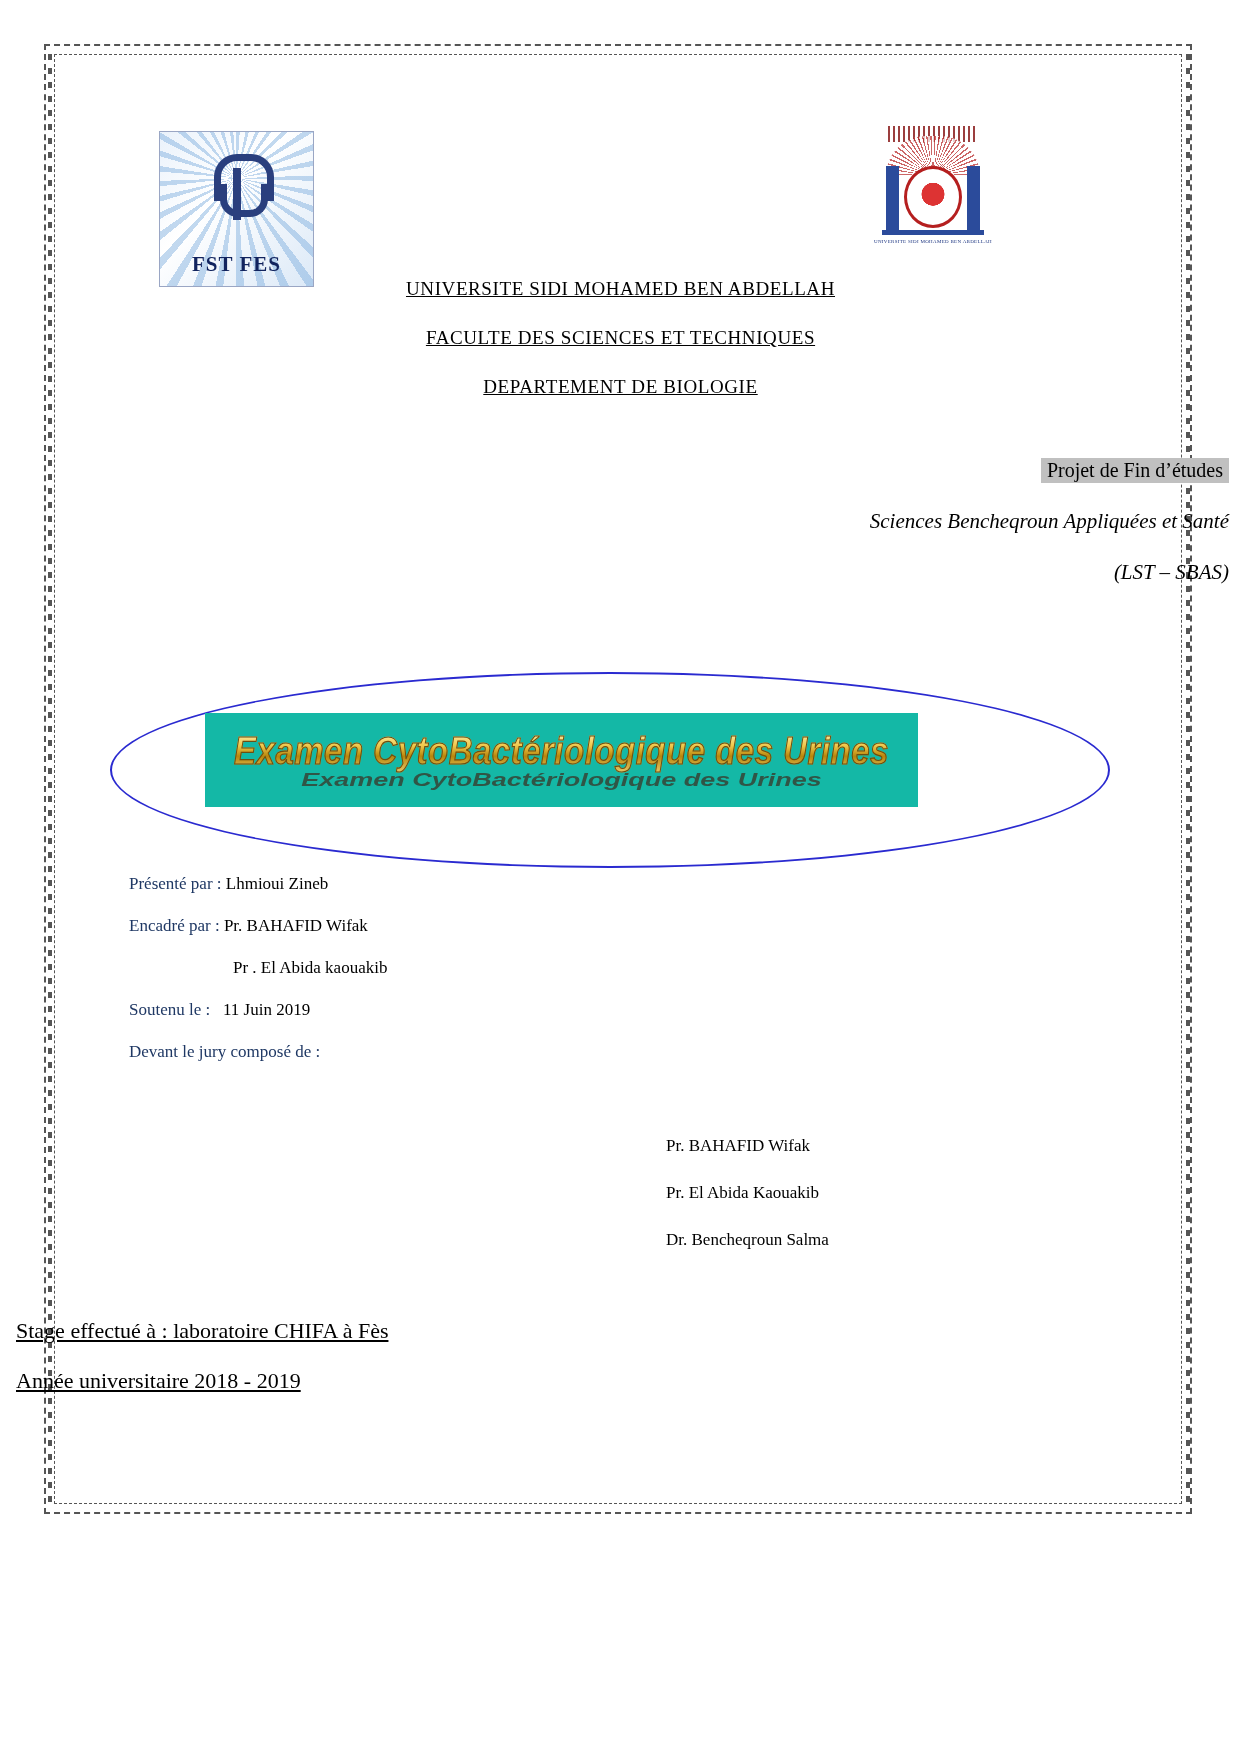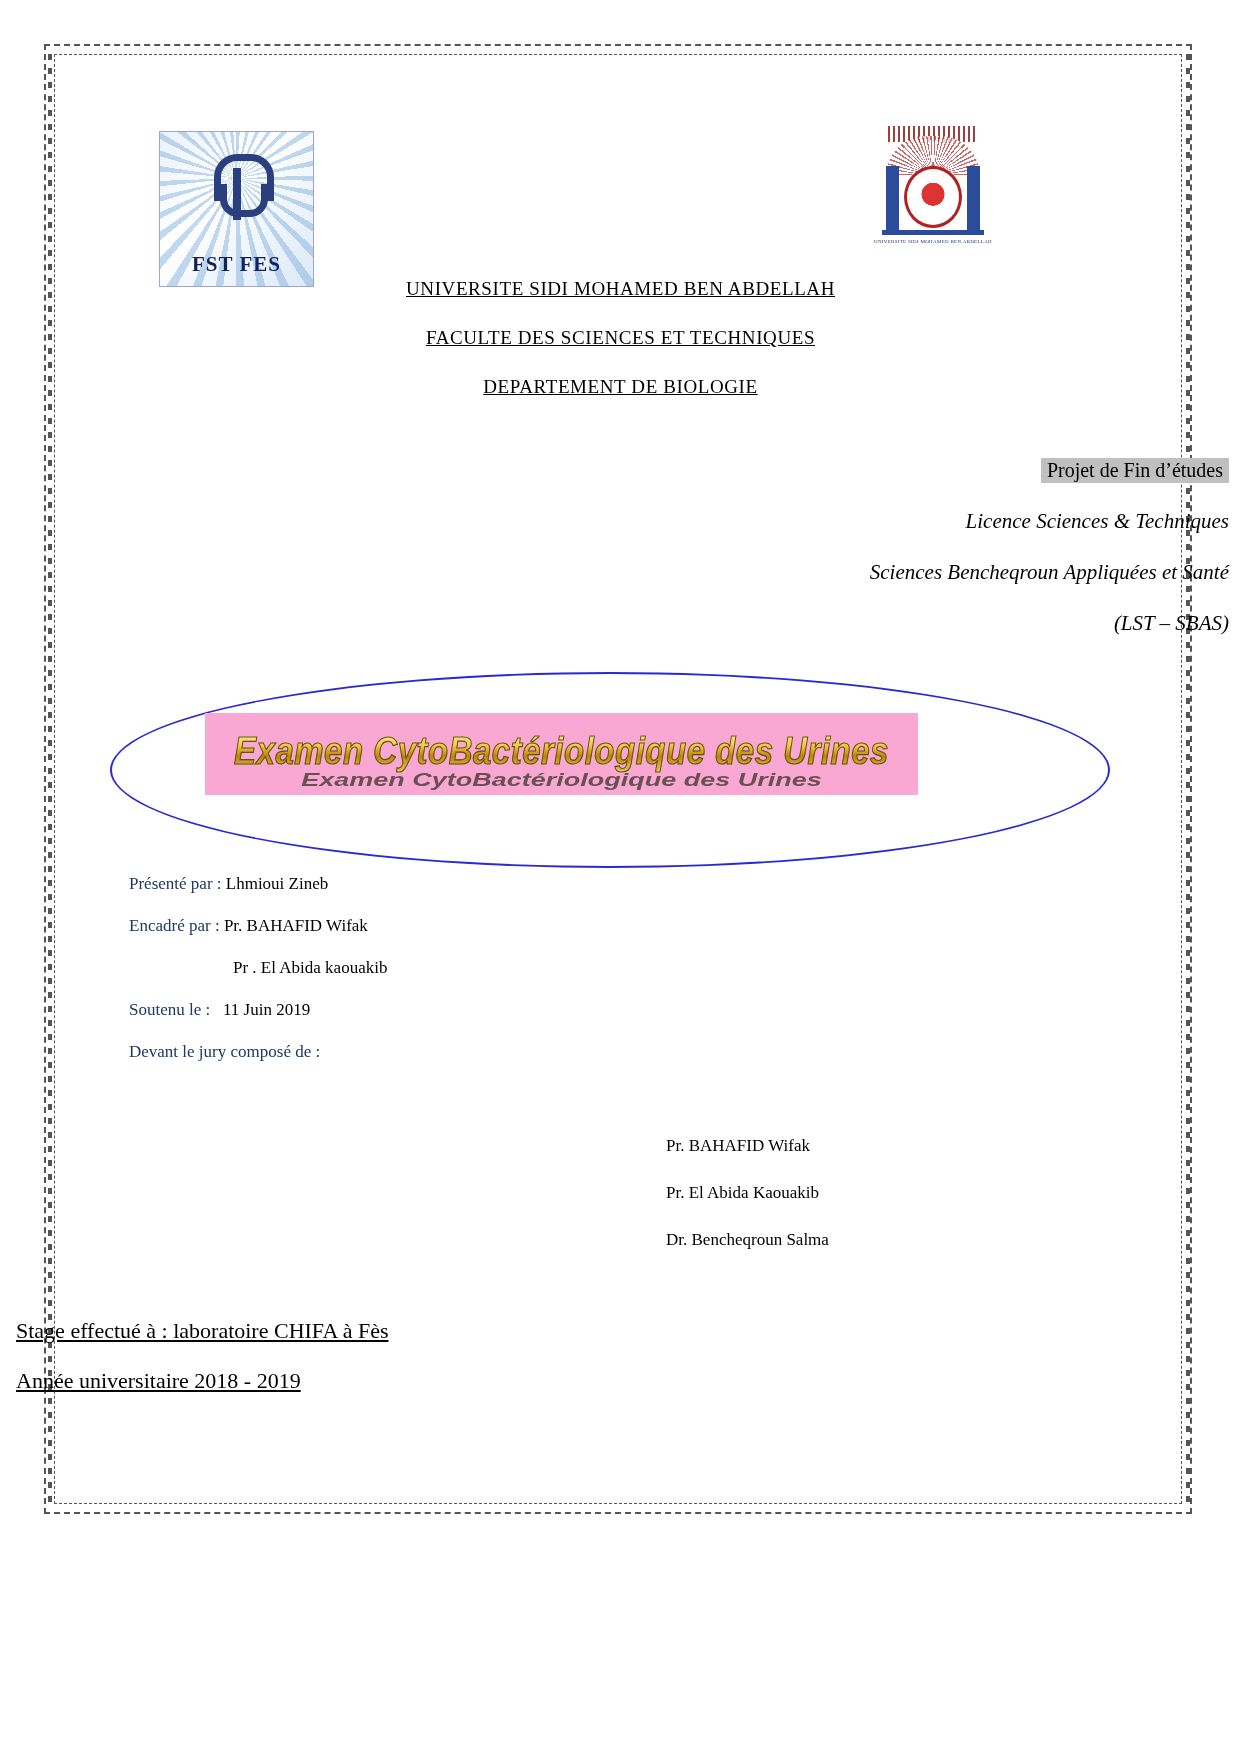--- a/index.html
+++ b/index.html
@@ -211,22 +211,22 @@
     height: 196px;
     border: 2px solid #2a2ad0;
     border-radius: 50%;
     box-sizing: border-box;
   }
   .title-banner {
     position: absolute;
     left: 205px;
     top: 713px;
     width: 713px;
-    height: 82px;
-    background: #f9a8d4;
+    height: 94px;
+    background: #14b8a6;
     overflow: hidden;
   }
   .title-banner .wordart {
     position: absolute;
     left: 0; right: 0;
     top: 19px;
     text-align: center;
     font-family: "Liberation Sans", sans-serif;
     font-style: italic;
     font-weight: bold;
@@ -321,21 +321,20 @@
   <div class="header-block">
     <div><span class="u">UNIVERSITE  SIDI MOHAMED  BEN  ABDELLAH</span></div>
     <div><span class="u">FACULTE DES SCIENCES ET TECHNIQUES</span></div>
     <div><span class="u">DEPARTEMENT DE BIOLOGIE</span></div>
   </div>
 
   <div class="project-block">
     <div>
       <span class="pfe">Projet de Fin  d’études</span>
     </div>
-    <div class="line">Licence Sciences &amp; Techniques</div>
     <div class="line">Sciences Bencheqroun  Appliquées et Santé</div>
     <div class="line">(LST – SBAS)</div>
   </div>
 
   <div class="oval"></div>
   <div class="title-banner">
     <div class="wordart">Examen CytoBactériologique des Urines</div>
     <div class="shadow">Examen CytoBactériologique des Urines</div>
   </div>
 

